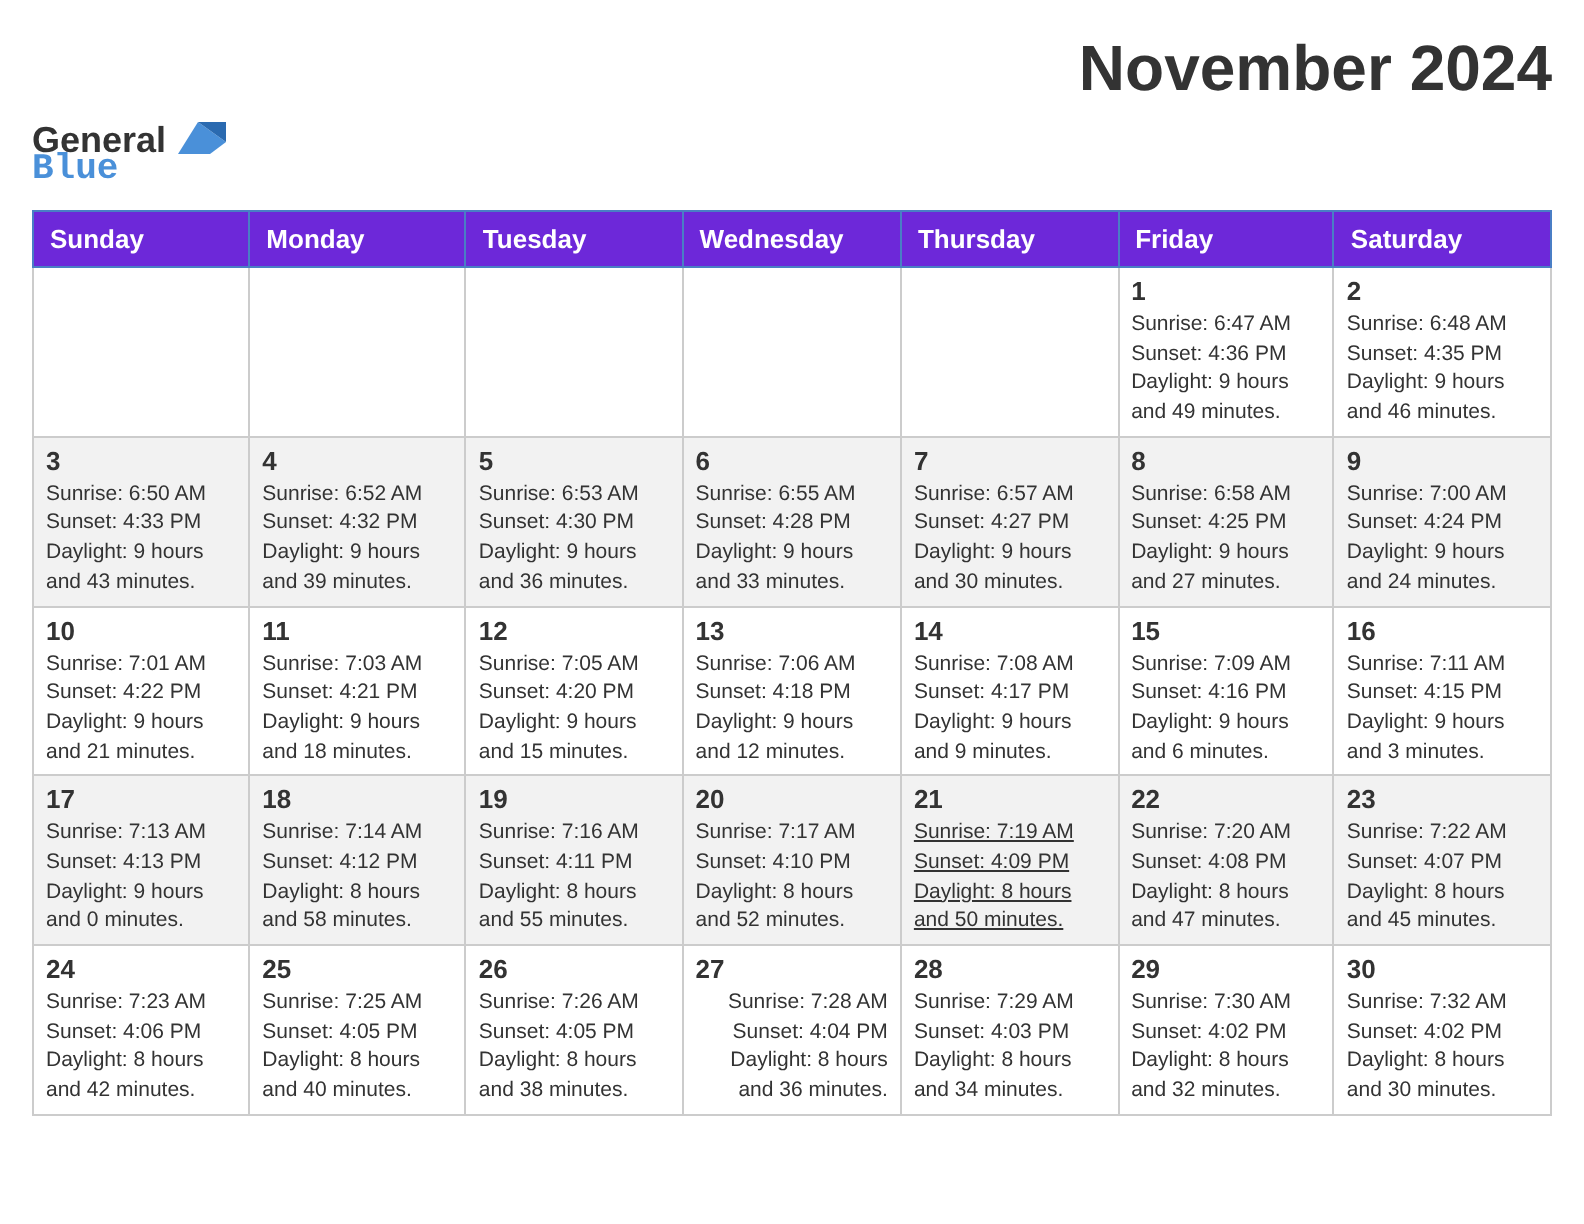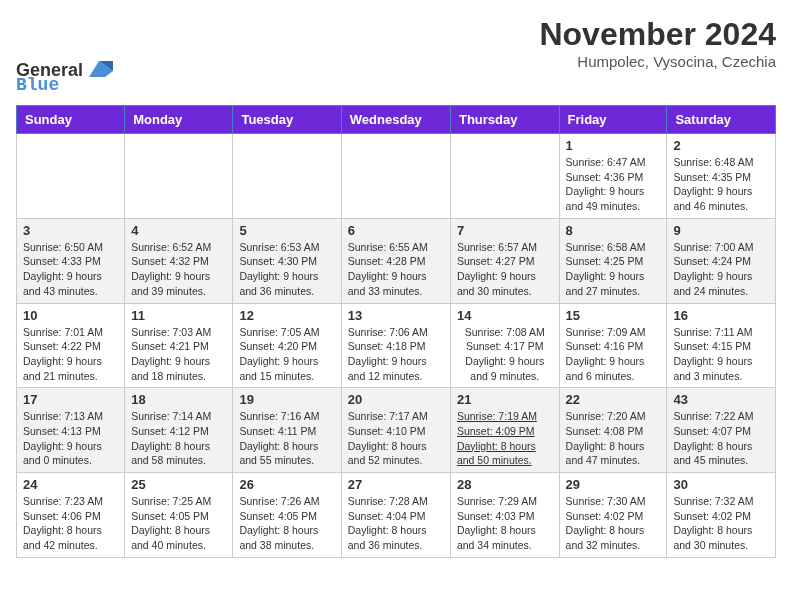--- a/index.html
+++ b/index.html
@@ -100,21 +100,20 @@
         <svg width="28" height="22" viewBox="0 0 28 22" style="margin-left:2px;">
           <polygon points="4,18 14,2 28,12 20,18" fill="#4a90d9"></polygon>
           <polygon points="14,2 28,12 28,2" fill="#2a6ab0"></polygon>
         </svg>
       </div>
       <span class="logo-text-blue" style="margin-top:-6px;font-family:Liberation Mono, monospace;">Blue</span>
     </div>
   </div>
   <div class="title-area">
     <div class="main-title">November 2024</div>
-    <div class="subtitle">Humpolec, Vysocina, Czechia</div>
   </div>
 </div>
 
 <table class="calendar">
   <thead>
     <tr id="header-row">
     <th>Sunday</th>
         <th>Monday</th>
         <th>Tuesday</th>
         <th>Wednesday</th>
@@ -207,21 +206,21 @@
 Daylight: 9 hours and 15 minutes.</div>
         </td>
         <td>
           <div class="day-number">13</div>
           <div class="day-info" style="white-space: pre-line;">Sunrise: 7:06 AM
 Sunset: 4:18 PM
 Daylight: 9 hours and 12 minutes.</div>
         </td>
         <td>
           <div class="day-number">14</div>
-          <div class="day-info" style="white-space: pre-line; text-align: center;">Sunrise: 7:08 AM
+          <div class="day-info" style="white-space: pre-line;">Sunrise: 7:08 AM
 Sunset: 4:17 PM
 Daylight: 9 hours and 9 minutes.</div>
         </td>
         <td>
           <div class="day-number">15</div>
           <div class="day-info" style="white-space: pre-line;">Sunrise: 7:09 AM
 Sunset: 4:16 PM
 Daylight: 9 hours and 6 minutes.</div>
         </td>
         <td>
@@ -262,21 +261,21 @@
 Sunset: 4:09 PM
 Daylight: 8 hours and 50 minutes.</div>
         </td>
         <td>
           <div class="day-number">22</div>
           <div class="day-info" style="white-space: pre-line;">Sunrise: 7:20 AM
 Sunset: 4:08 PM
 Daylight: 8 hours and 47 minutes.</div>
         </td>
         <td>
-          <div class="day-number">43</div>
+          <div class="day-number">23</div>
           <div class="day-info" style="white-space: pre-line;">Sunrise: 7:22 AM
 Sunset: 4:07 PM
 Daylight: 8 hours and 45 minutes.</div>
         </td>
       </tr>
       <tr>
         <td>
           <div class="day-number">24</div>
           <div class="day-info" style="white-space: pre-line;">Sunrise: 7:23 AM
 Sunset: 4:06 PM
@@ -289,21 +288,21 @@
 Daylight: 8 hours and 40 minutes.</div>
         </td>
         <td>
           <div class="day-number">26</div>
           <div class="day-info" style="white-space: pre-line;">Sunrise: 7:26 AM
 Sunset: 4:05 PM
 Daylight: 8 hours and 38 minutes.</div>
         </td>
         <td>
           <div class="day-number">27</div>
-          <div class="day-info" style="white-space: pre-line;">Sunrise: 7:28 AM
+          <div class="day-info" style="white-space: pre-line; text-align: right;">Sunrise: 7:28 AM
 Sunset: 4:04 PM
 Daylight: 8 hours and 36 minutes.</div>
         </td>
         <td>
           <div class="day-number">28</div>
           <div class="day-info" style="white-space: pre-line;">Sunrise: 7:29 AM
 Sunset: 4:03 PM
 Daylight: 8 hours and 34 minutes.</div>
         </td>
         <td>

